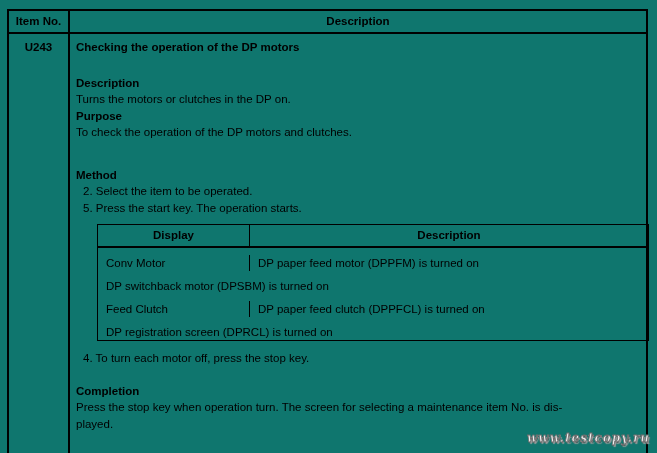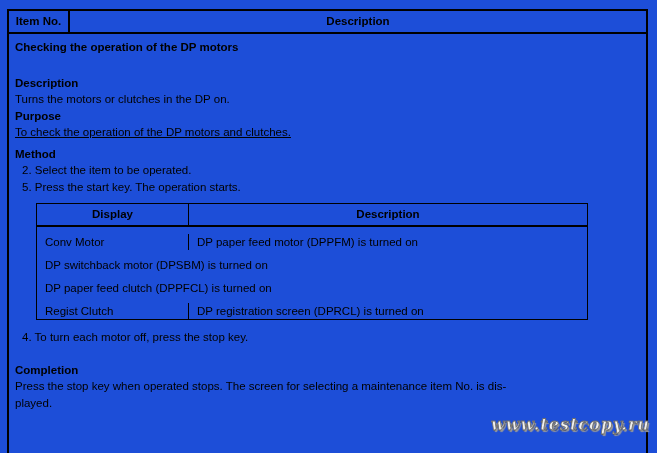--- a/index.html
+++ b/index.html
@@ -1,19 +1,19 @@
 <!DOCTYPE html>
 <html><head>
 <meta charset="utf-8">
 <style>
   html,body{margin:0;padding:0;background:#fff;}
   .page{
     position:relative;
     width:657px;height:453px;
-    background:#1d4ed8;
+    background:#0f766e;
     font-family:"Liberation Sans","DejaVu Sans",sans-serif;
     font-size:11.5px;line-height:16.5px;color:#000;
     overflow:hidden;
   }
   .outer{
     position:absolute;left:7px;top:9px;width:641px;height:444px;
     border:2px solid #000;border-bottom:none;
     box-sizing:border-box;
     display:flex;flex-direction:column;
   }
@@ -27,61 +27,62 @@
   .col-desc{flex:1 1 auto;}
   .outer-body{display:flex;flex:1 1 auto;min-height:0;}
   .itemno-cell{
     flex:0 0 59px;border-right:2px solid #000;
     text-align:center;font-weight:bold;padding-top:5px;
   }
   .content-cell{flex:1 1 auto;padding:5px 8px 4px 6px;min-width:0;}
   .bold{font-weight:bold;}
   p{margin:0;}
   .title{font-weight:bold;margin-bottom:19px;}
-  .purpose-text{margin-bottom:5px;text-decoration:underline;}
+  .purpose-text{margin-bottom:26px;}
   .steps{padding-left:7px;}
   .itable{
     width:552px;margin:8px 0 0 21px;
     border:1px solid #000;box-sizing:border-box;
   }
   .itable .ihdr{
     display:flex;border-bottom:2px solid #000;
     font-weight:bold;height:21px;
   }
   .itable .ihdr .c1,.itable .ihdr .c2{
     display:flex;align-items:center;justify-content:center;
   }
   .itable .c1{flex:0 0 152px;border-right:1px solid #000;box-sizing:border-box;}
   .itable .c2{flex:1 1 auto;min-width:0;}
   .irow{display:flex;height:23px;align-items:flex-end;}
   .irow .c1,.irow .c2{display:flex;align-items:center;padding-left:8px;box-sizing:border-box;}
   .step4{margin-top:9px;padding-left:7px;}
   .completion-h{margin-top:16px;font-weight:bold;}
   .watermark{
-    position:absolute;right:7px;bottom:20px;
+    position:absolute;right:7px;bottom:7px;
     font-family:"DejaVu Serif","Liberation Serif",serif;
     font-style:italic;font-weight:bold;
-    font-size:16px;letter-spacing:1px;
+    font-size:12px;letter-spacing:1px;
     color:#efefef;
     -webkit-text-stroke:0.8px #6d6d6d;
     text-shadow:1.5px 1.5px 1px #9a9a9a, 0.5px 0.5px 0 #555;
   }
 </style>
 </head>
 <body>
 
 <div class="page">
   <div class="outer">
 
     <div class="outer-header">
       <div class="hcell col-item">Item No.</div>
       <div class="hcell col-desc">Description</div>
     </div>
 
     <div class="outer-body">
+      <div class="itemno-cell">U243</div>
 
       <div class="content-cell">
         <p class="title">Checking the operation of the DP motors</p>
 
         <p class="bold">Description</p>
         <p>Turns the motors or clutches in the DP on.</p>
         <p class="bold">Purpose</p>
         <p class="purpose-text">To check the operation of the DP motors and clutches.</p>
 
         <p class="bold">Method</p>
@@ -96,31 +97,31 @@
             <div class="c2">Description</div>
           </div>
           <div class="irow">
             <div class="c1">Conv Motor</div>
             <div class="c2">DP paper feed motor (DPPFM) is turned on</div>
           </div>
           <div class="irow">
             <div class="c2">DP switchback motor (DPSBM) is turned on</div>
           </div>
           <div class="irow">
+            <div class="c1">Feed Clutch</div>
             <div class="c2">DP paper feed clutch (DPPFCL) is turned on</div>
           </div>
           <div class="irow">
-            <div class="c1">Regist Clutch</div>
             <div class="c2">DP registration screen (DPRCL) is turned on</div>
           </div>
         </div>
 
         <p class="step4">4. To turn each motor off, press the stop key.</p>
 
         <p class="completion-h">Completion</p>
-        <p>Press the stop key when operated stops. The screen for selecting a maintenance item No. is dis-</p>
+        <p>Press the stop key when operation turn. The screen for selecting a maintenance item No. is dis-</p>
         <p>played.</p>
       </div>
     </div>
   </div>
 
   <div class="watermark">www.testcopy.ru</div>
 </div>
 
 </body></html>

